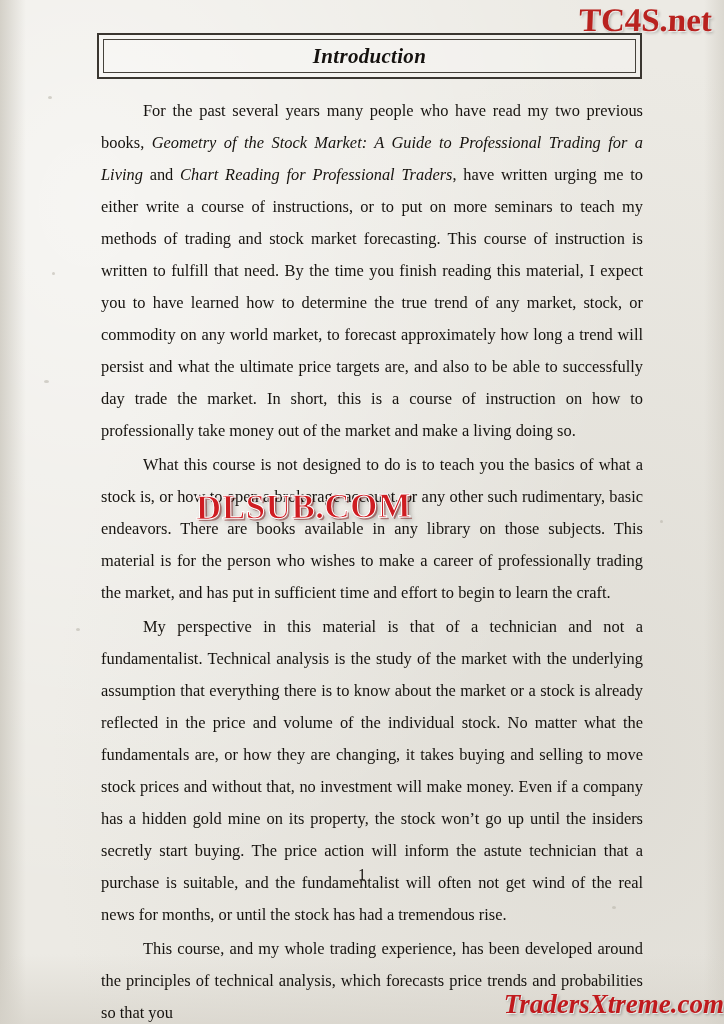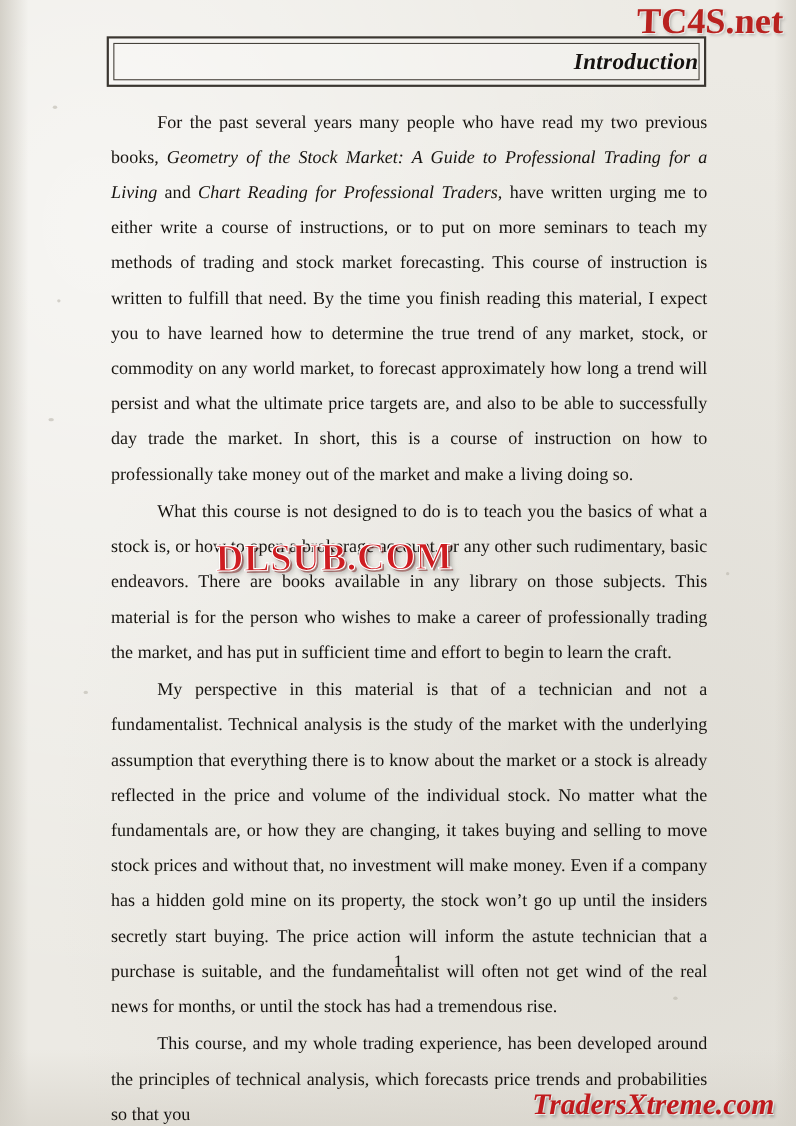--- a/index.html
+++ b/index.html
@@ -76,21 +76,21 @@
   .title-box-inner {
     position: absolute;
     left: 4px;
     top: 4px;
     right: 4px;
     bottom: 4px;
     border: 1px solid #46423b;
     box-sizing: border-box;
     display: flex;
     align-items: center;
-    justify-content: flex-end;
+    justify-content: center;
   }
   .title-text {
     font-family: "Liberation Serif", serif;
     font-style: italic;
     font-weight: bold;
     font-size: 21px;
     color: #15120f;
     letter-spacing: .3px;
   }
 
@@ -138,21 +138,21 @@
       2px 2px 0 rgba(120,10,10,0.45),
       3px 3px 5px rgba(0,0,0,0.3);
     letter-spacing: .5px;
     user-select: none;
     transform: rotate(-0.6deg);
   }
 
   
   .wm-bottom {
     position: absolute;
-    right: 20px;
+    right: 0;
     bottom: 4px;
     font-family: "Liberation Serif", serif;
     font-weight: bold;
     font-style: italic;
     font-size: 27px;
     color: #c01a1d;
     text-shadow: 1px 1px 0 rgba(255,255,255,0.65), 2px 2px 3px rgba(0,0,0,0.28);
     user-select: none;
   }
 

